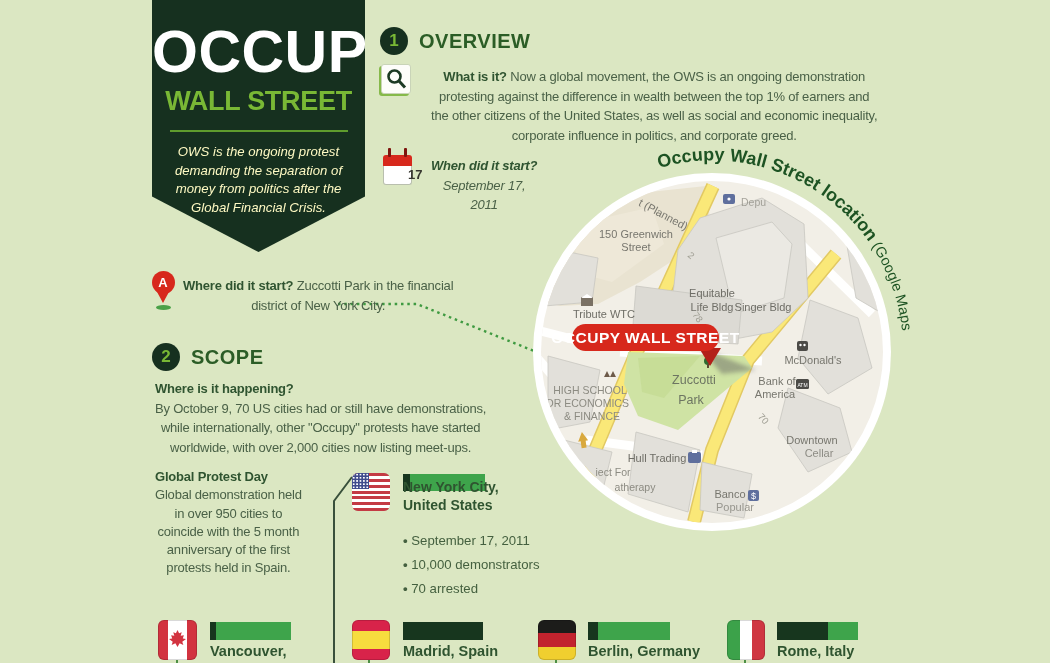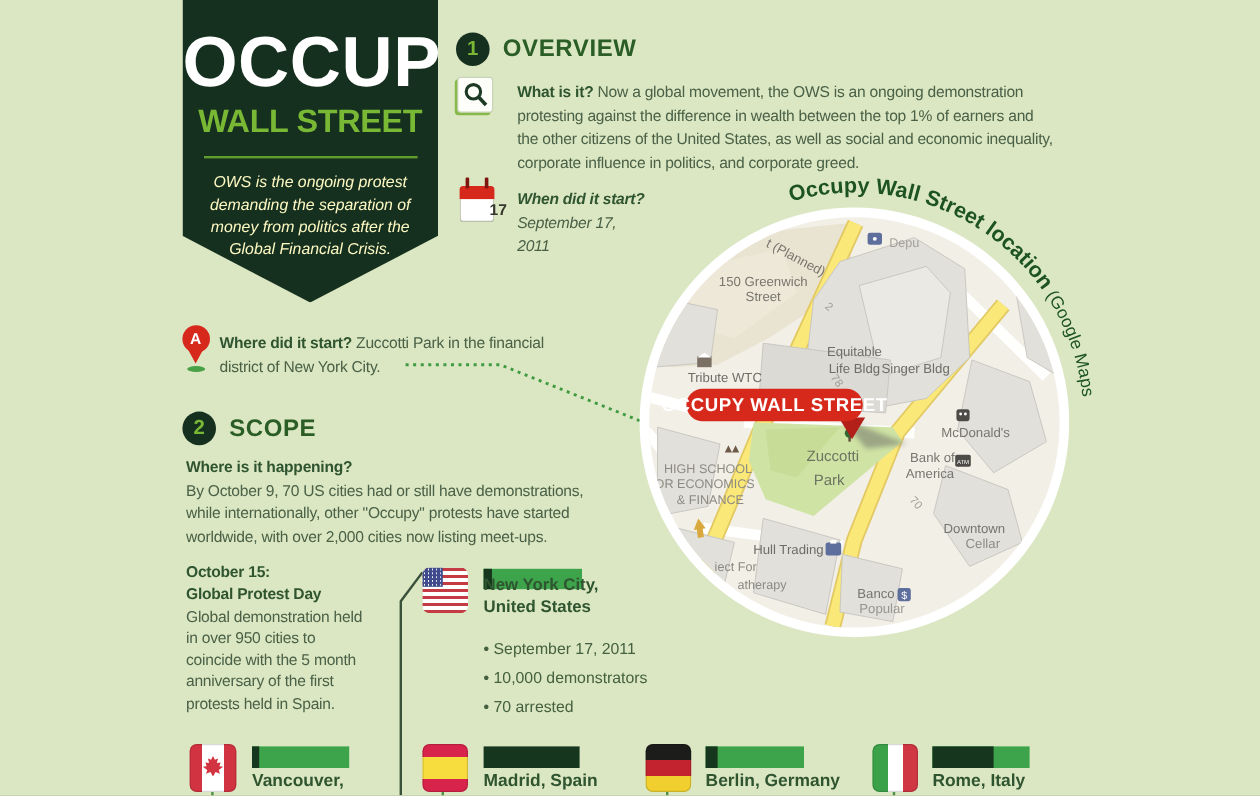--- a/index.html
+++ b/index.html
@@ -13,21 +13,21 @@
   .banner h2{margin:0;font-size:27px;font-weight:bold;color:#79b835;letter-spacing:-.3px;text-align:center;}
   .banner .divider{width:178px;height:2px;background:#5f9c2d;margin:13px auto 0;}
   .banner p{margin:11px 10px 0;font-size:13.2px;line-height:18.5px;color:#fef9c3;font-style:italic;}
   
   .sec-head{position:absolute;display:flex;align-items:center;gap:11px;z-index:2;}
   .numcircle{width:28px;height:28px;border-radius:50%;background:#16301f;color:#79b835;
              font-weight:bold;font-size:17px;text-align:center;line-height:28px;flex:0 0 auto;}
   .sec-title{font-size:20px;font-weight:bold;color:#2b5d26;letter-spacing:.5px;}
   
   .tblock{position:absolute;font-size:13px;line-height:19.5px;letter-spacing:-.2px;z-index:2;}
-  .tblock .ln{white-space:nowrap;}
+  .tblock .ln{white-space:nowrap;text-align:center;}
   .lead{font-weight:bold;color:#2f5430;}
   .boldln{font-weight:bold;color:#2f5430;white-space:nowrap;}
   
   .mag{position:absolute;left:381px;top:64px;width:28px;height:28px;background:#fdfdfa;
        border:1px solid #c9d4b8;border-radius:3px;box-shadow:-2px 2px 0 #86b94a;z-index:2;}
   .cal{position:absolute;left:383px;top:148px;width:29px;z-index:2;}
   .cal .pins{position:relative;height:7px;}
   .cal .pins span{position:absolute;top:0;width:3px;height:9px;background:#7e150e;border-radius:1px;}
   .cal .pins span:first-child{left:5px;} .cal .pins span:last-child{right:5px;}
   .cal .top{height:11px;background:#d7281c;border-radius:3px 3px 0 0;}
@@ -256,21 +256,20 @@
   </div>
 
   <div class="tblock" style="left:155px;top:379px;">
     <div class="boldln">Where is it happening?</div>
     <div class="ln">By October 9, 70 US cities had or still have demonstrations,</div>
     <div class="ln">while internationally, other "Occupy" protests have started</div>
     <div class="ln">worldwide, with over 2,000 cities now listing meet-ups.</div>
   </div>
 
   <div class="tblock" style="left:155px;top:468px;line-height:18.3px;">
-    <div class="boldln">October 15:</div>
     <div class="boldln">Global Protest Day</div>
     <div class="ln">Global demonstration held</div>
     <div class="ln">in over 950 cities to</div>
     <div class="ln">coincide with the 5 month</div>
     <div class="ln">anniversary of the first</div>
     <div class="ln">protests held in Spain.</div>
   </div>
 
   <div class="flag flag-us" style="left:352px;top:473px;">
     <div class="stripes"></div>

